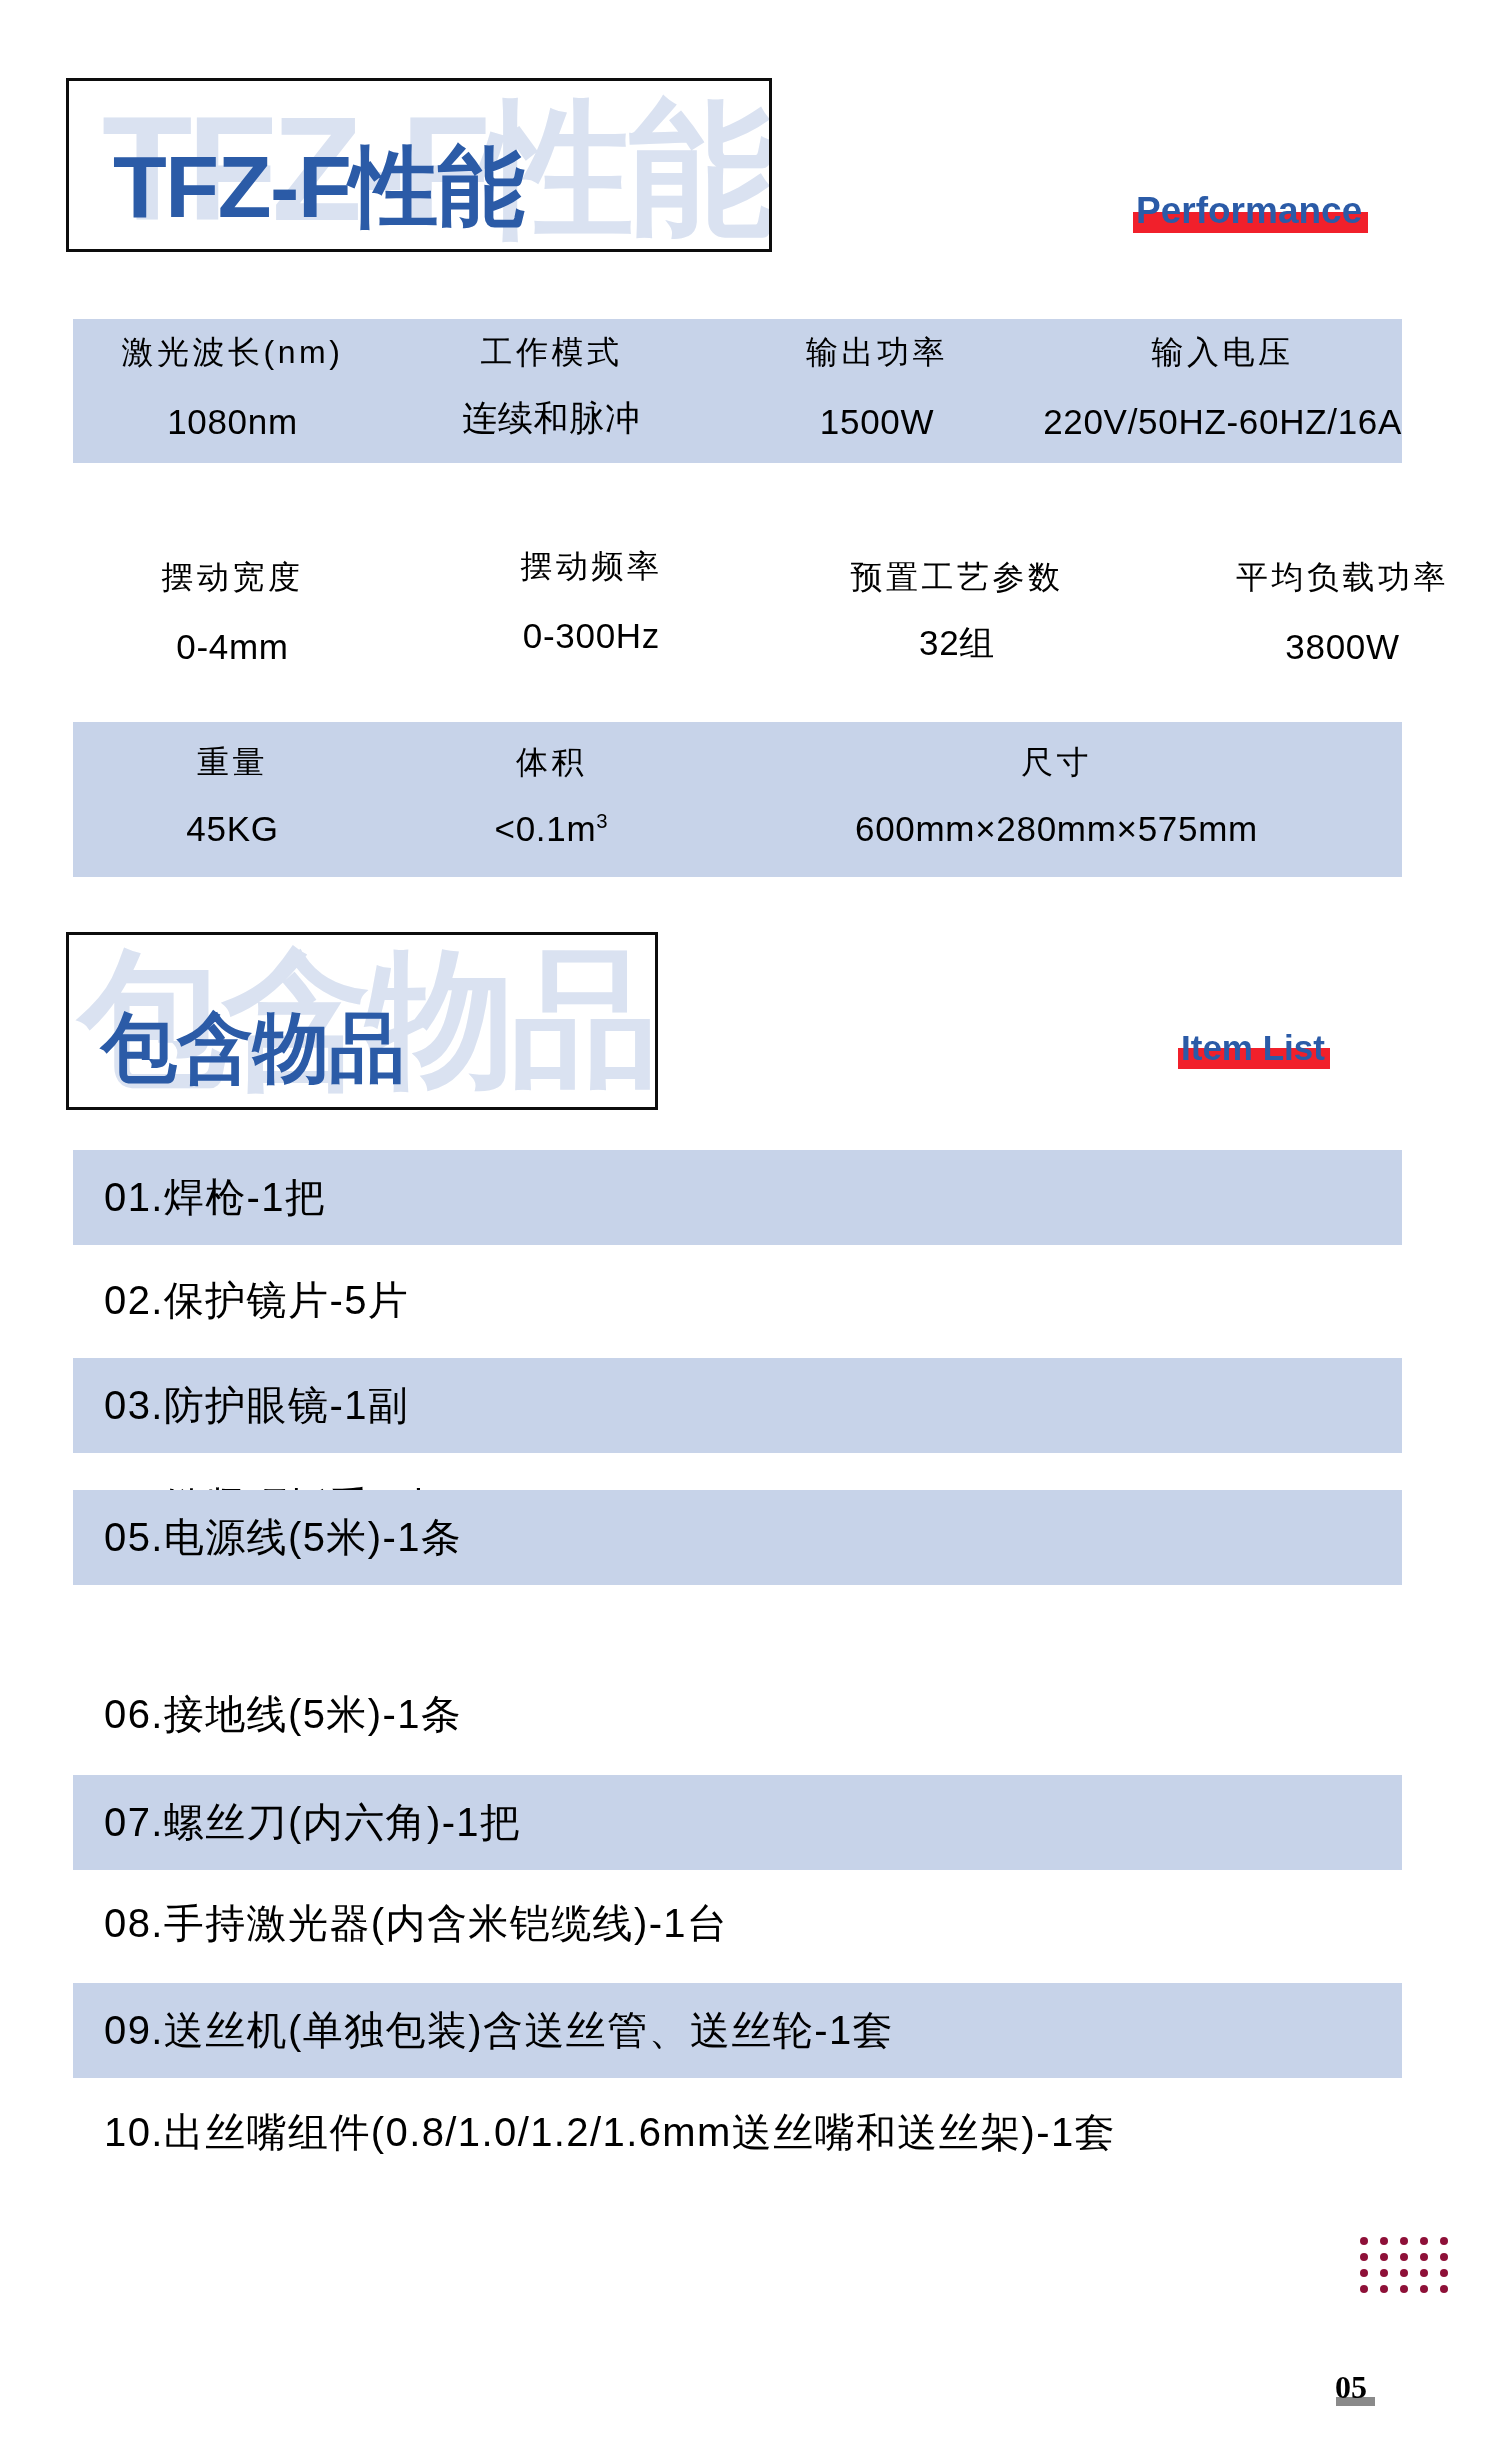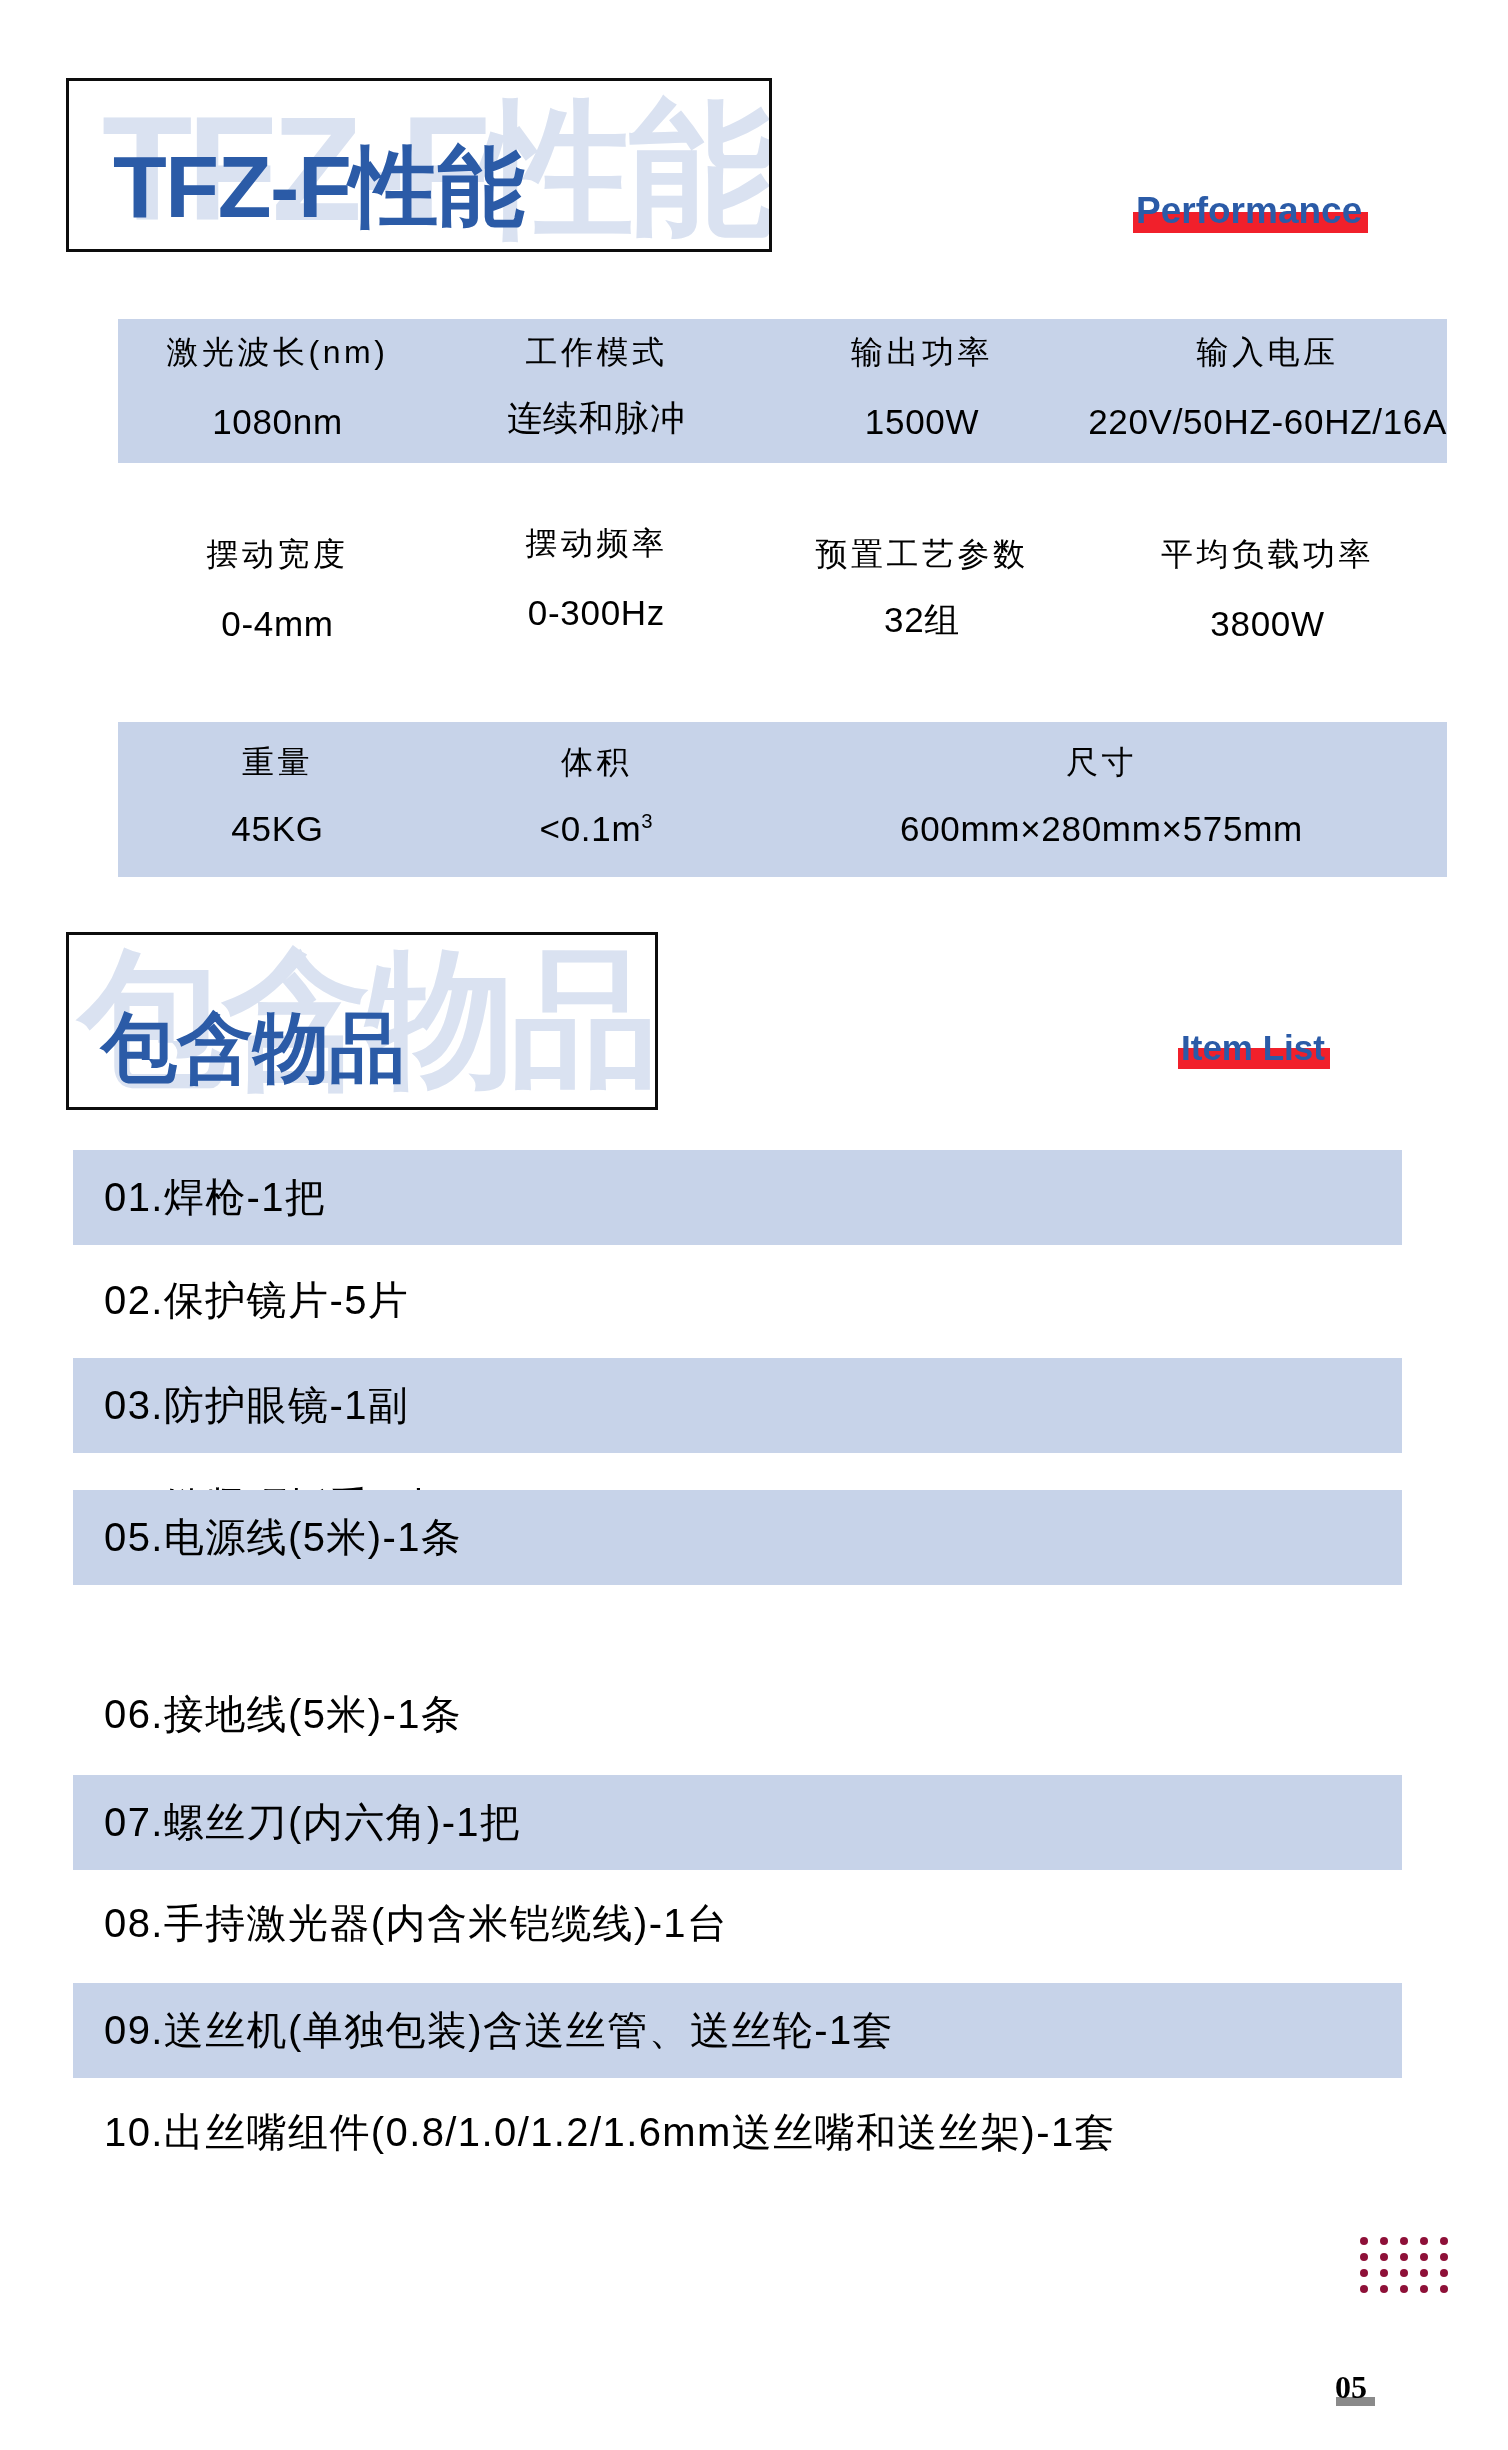--- a/index.html
+++ b/index.html
@@ -58,25 +58,24 @@
     position:absolute;left:-2.8px;right:-5.5px;bottom:-4.1px;height:21px;
     background:var(--accent-red,#f1202b);
     z-index:0;
   }
 
   
   .spec-row{
     position:absolute;left:73px;width:1329px;
     display:grid;
     box-sizing:border-box;
-    margin-left:45px;
   }
   .blue-bg{background:var(--row-blue,#c7d3e9);}
   .spec-row1{top:319px;height:144px;grid-template-columns:24% 24% 25% 27%;padding:12.4px 0 21px;}
-  .spec-row2{top:485px;height:204px;grid-template-columns:24% 24% 25% 27%;padding:48px 0 45px;}
+  .spec-row2{top:508px;height:204px;grid-template-columns:24% 24% 25% 27%;padding:48px 0 45px;gap:40px;}
   .spec-row3{top:722px;height:155px;grid-template-columns:24% 24% 52%;padding:19.3px 0 28px;}
   .spec-cell{
     display:flex;flex-direction:column;
     justify-content:space-between;align-items:center;
     height:100%;
   }
   .spec-row2 .spec-cell:nth-child(2){transform:translateY(-11px);}
   .spec-label{font-size:32px;font-weight:500;letter-spacing:3.5px;white-space:nowrap;}
   .spec-value{font-size:35px;font-weight:500;letter-spacing:0.7px;white-space:nowrap;}
   .spec-value sup{font-size:0.58em;}

